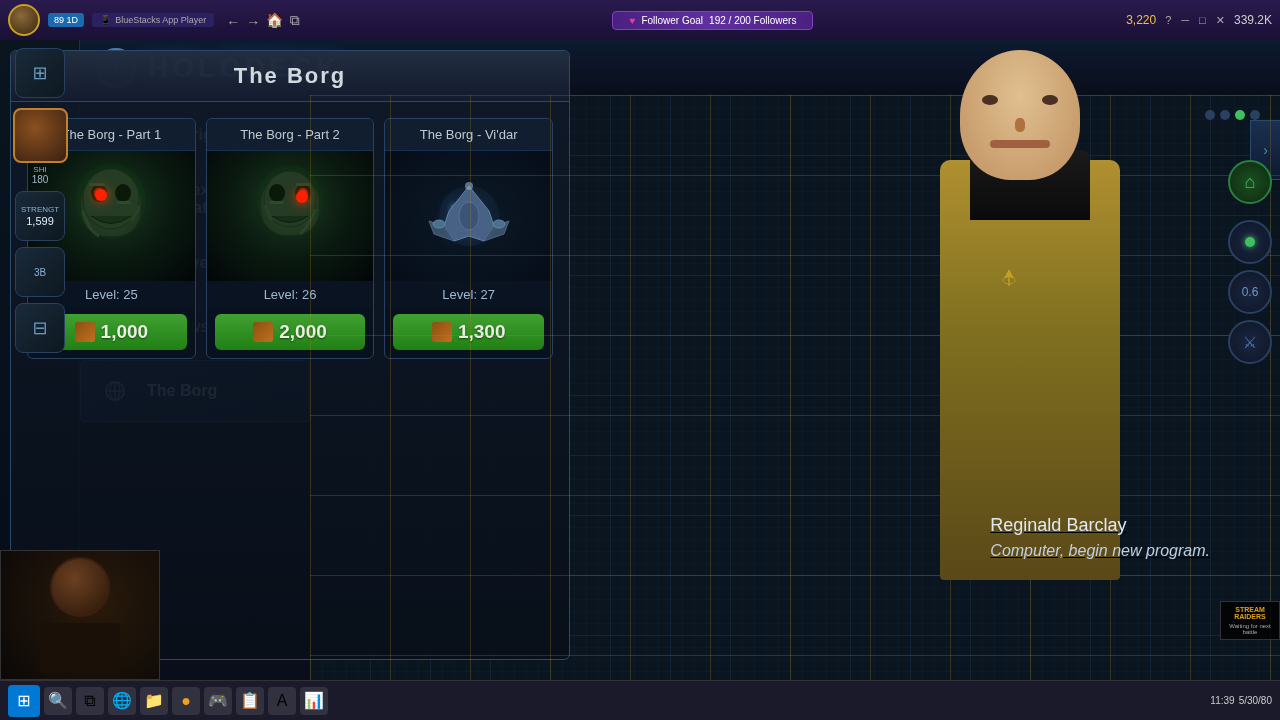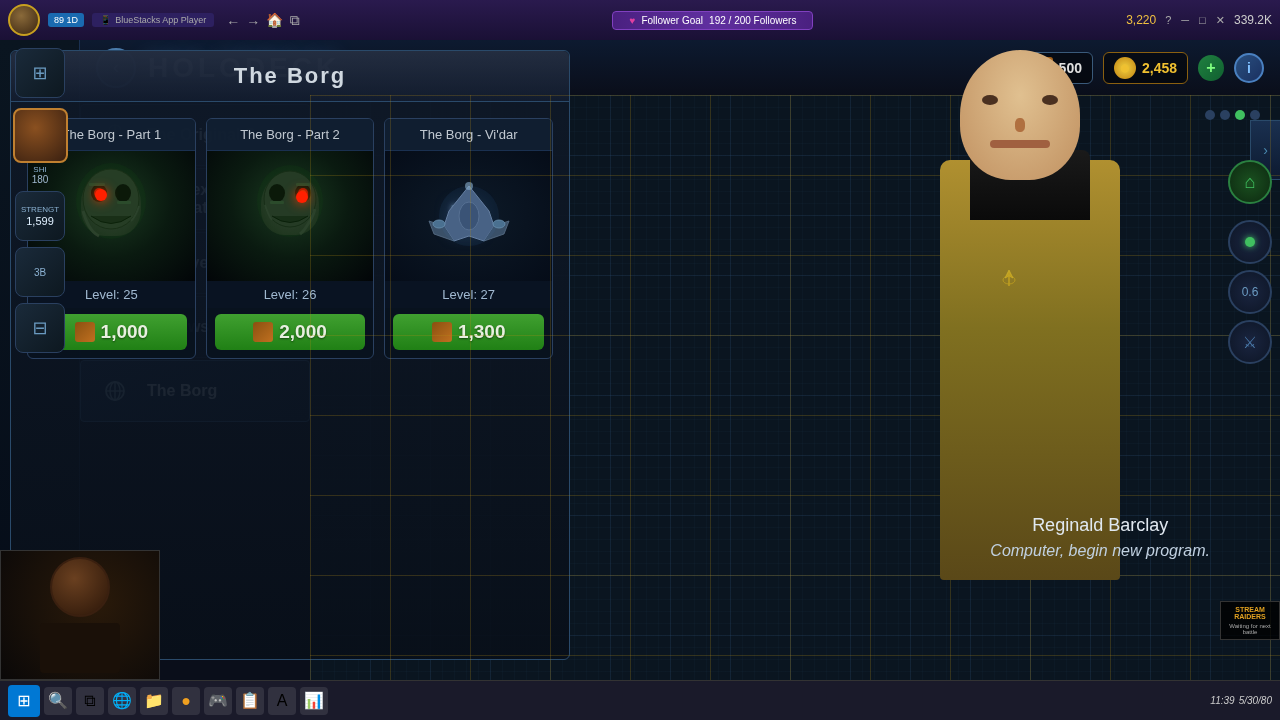--- a/index.html
+++ b/index.html
@@ -437,21 +437,22 @@
         linear-gradient(rgba(180, 140, 20, 0.25) 1px, transparent 1px),
         linear-gradient(90deg, rgba(180, 140, 20, 0.25) 1px, transparent 1px);
       background-size: 80px 80px;
       z-index: 1;
     }
 
     .character-info {
       position: absolute;
       bottom: 80px;
       right: 20px;
-      text-align: center;
+      text-align: left;
+      text-decoration: underline;
     }
     .character-name {
       color: #e0e8f0;
       font-size: 18px;
       font-weight: normal;
       margin-bottom: 6px;
     }
     .character-quote {
       color: #c0d0e0;
       font-style: italic;
@@ -523,21 +524,21 @@
     .taskbar-icon {
       width: 28px; height: 28px;
       border-radius: 4px;
       background: rgba(255,255,255,0.1);
       display: flex; align-items: center; justify-content: center;
       font-size: 16px;
       cursor: pointer;
     }
     .taskbar-spacer { flex: 1; }
     .taskbar-right {
-      display: flex; align-items: center; gap: 4px; font-style: italic;
+      display: flex; align-items: center; gap: 4px;
     }
     .taskbar-right span { color: #ccc; font-size: 10px; }
 
     
     .stream-raiders-overlay {
       position: absolute;
       bottom: 40px;
       right: 0;
       width: 60px;
       background: rgba(0,0,0,0.8);
@@ -671,32 +672,20 @@
       <div style="width:60px;height:60px;border-radius:50%;background:radial-gradient(circle at 40% 35%, #6a4020, #2a1508);border:2px solid #3a2010;margin-bottom:6px;"></div>
       <div style="width:80px;height:50px;background:#1a1008;border-radius:4px;"></div>
     </div>
   </div>
 
   <div class="game-header">
     <div class="back-button">
       <span>‹</span>
     </div>
     <div class="holodeck-title">HOLODECK</div>
-    <div class="header-resources">
-      <div class="resource-box">
-        <div class="resource-icon">📦</div>
-        <span>500</span>
-      </div>
-      <div class="resource-gold">
-        <div class="gold-icon">◉</div>
-        <span>2,458</span>
-      </div>
-      <div class="plus-btn">+</div>
-      <div class="info-btn">i</div>
-    </div>
   </div>
 
   <div class="sidebar-nav">
 
     <div class="nav-item">
       <div class="nav-icon">
         <svg width="32" height="32" viewBox="0 0 32 32">
           <circle cx="16" cy="12" r="6" fill="none" stroke="#8ab0d0" stroke-width="1.5"></circle>
           <path d="M16 6 L16 18 M10 16 L22 16" stroke="#8ab0d0" stroke-width="1.2"></path>
           <circle cx="16" cy="12" r="2" fill="#8ab0d0"></circle>

